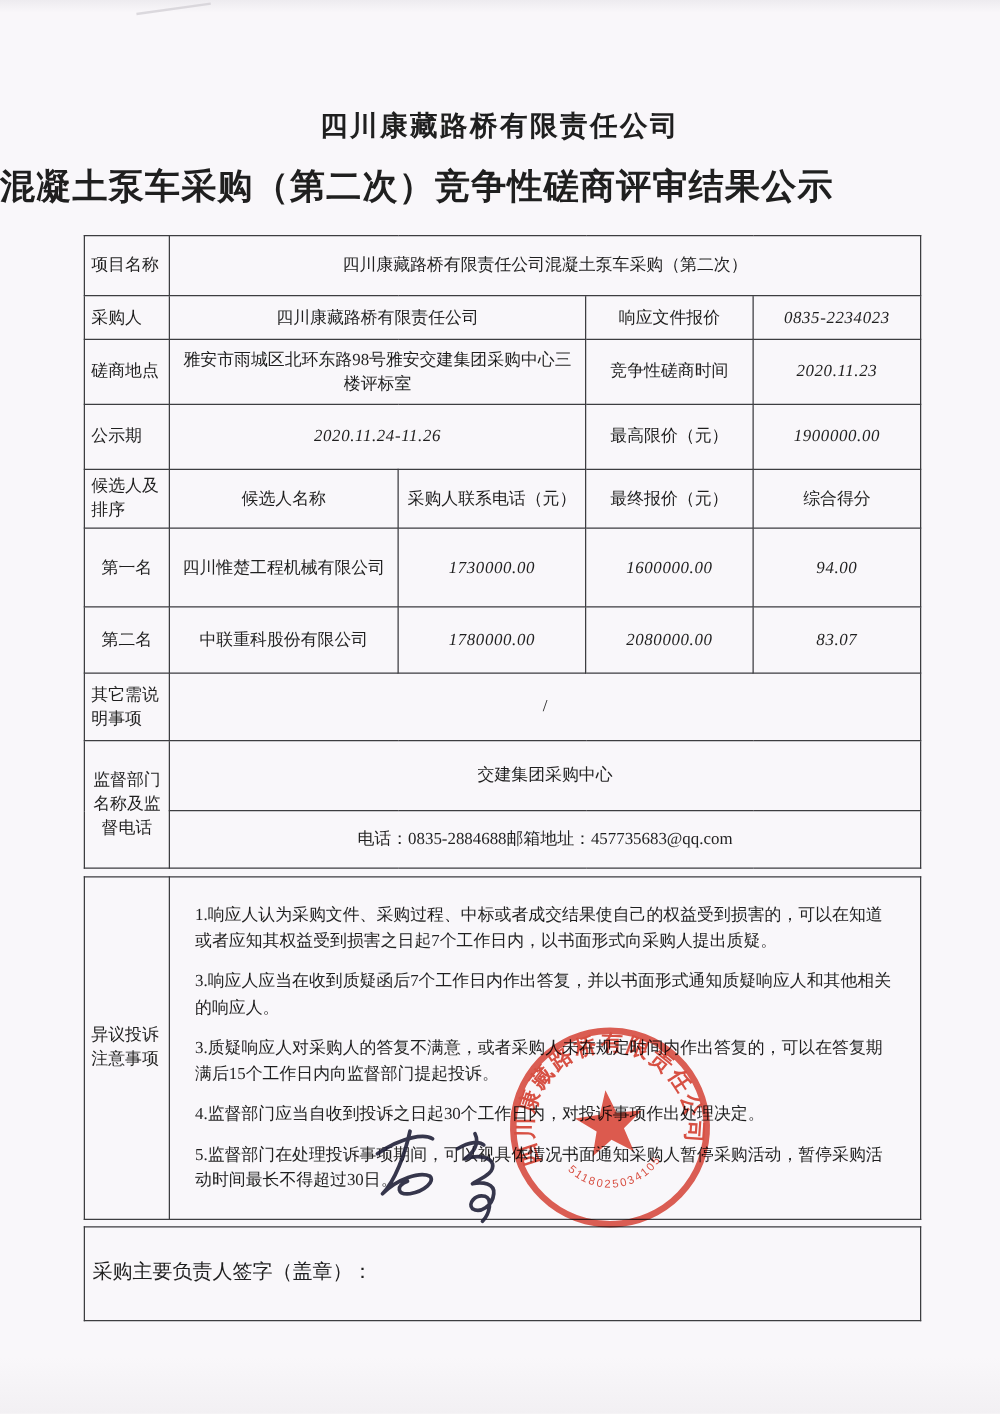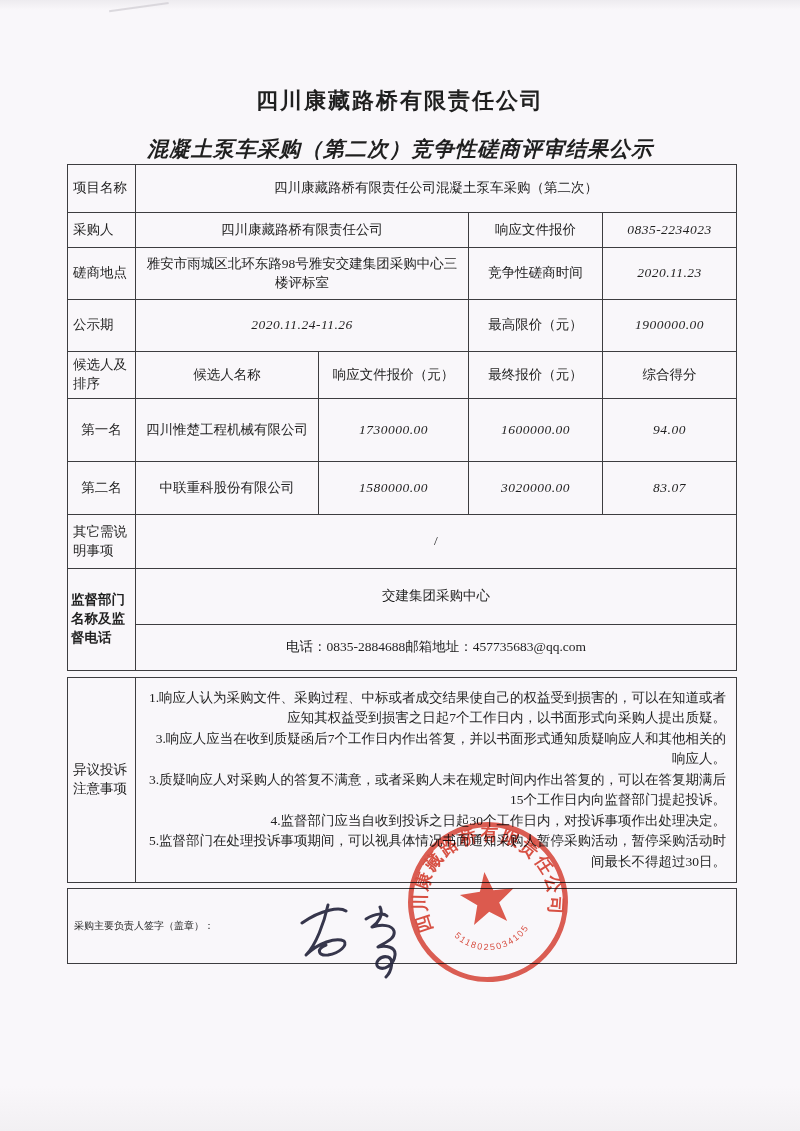--- a/index.html
+++ b/index.html
@@ -24,52 +24,51 @@
   .doc-title{
     margin:0;
     padding-top:88px;
     text-align:center;
     font-family:"Liberation Sans","DejaVu Sans",sans-serif;
     font-size:22px;font-weight:bold;letter-spacing:2px;
     line-height:26px;
   }
   .doc-subtitle{
     margin:22px 0 0 0;
-    text-align:center;
+    text-align:left;
     font-family:"Liberation Sans","DejaVu Sans",sans-serif;
-    font-size:21px;font-weight:bold;letter-spacing:1px;
+    font-size:28px;font-weight:bold;letter-spacing:1px;
     line-height:26px;
-    font-style:italic;
   }
   table{
     border-collapse:collapse;
     table-layout:fixed;
     margin-left:67px;
     width:669px;
     font-size:13.5px;
   }
-  .tbl-main{margin-top:2px;}
+  .tbl-main{margin-top:26px;}
   td,th{
     border:1.6px solid #3d3d40;
     padding:3px 6px;
     font-weight:normal;
     vertical-align:middle;
     line-height:1.4;
     word-break:break-all;
   }
   th.rowlabel{text-align:left;padding-left:5px;padding-right:2px;}
   .c{text-align:center;}
   .l{text-align:center;}
   .bold{font-weight:normal;}
   .num{letter-spacing:.5px;font-style:italic;}
   .tbl-complaint{margin-top:6px;}
   .tbl-complaint td.body{padding:8px 10px 8px 8px;vertical-align:middle;}
-  .tbl-complaint p{margin:0;line-height:1.52;text-align:right;}
+  .tbl-complaint p{margin:12px;line-height:1.52;text-align:left;}
   .tbl-sign{margin-top:5px;}
-  .tbl-sign td{height:68px;padding-left:6px;font-size:10px;margin-left:40px;}
+  .tbl-sign td{height:68px;padding-left:6px;font-size:16px;margin-left:40px;}
   .sign-label{display:inline-block;}
   .signature{
     position:absolute;left:288px;top:893px;width:140px;height:92px;
     pointer-events:none;
   }
   .stamp{
     position:absolute;left:393px;top:816px;width:190px;height:172px;
     transform:rotate(-7deg);
     opacity:.88;
     mix-blend-mode:multiply;
@@ -112,44 +111,44 @@
     </tr>
     <tr style="height:52px">
       <th class="rowlabel">公示期</th>
       <td class="c num" colspan="2">2020.11.24-11.26</td>
       <td class="c">最高限价（元）</td>
       <td class="c num">1900000.00</td>
     </tr>
     <tr style="height:47px">
       <th class="rowlabel">候选人及排序</th>
       <th class="c">候选人名称</th>
-      <th class="c">响应文件报价（元）</th>
+      <th class="c">采购人联系电话（元）</th>
       <th class="c">最终报价（元）</th>
       <th class="c">综合得分</th>
     </tr>
     <tr style="height:63px">
       <td class="l">第一名</td>
       <td class="l">四川惟楚工程机械有限公司</td>
       <td class="c num">1730000.00</td>
       <td class="c num">1600000.00</td>
       <td class="c num">94.00</td>
     </tr>
     <tr style="height:53px">
       <td class="l">第二名</td>
       <td class="l">中联重科股份有限公司</td>
-      <td class="c num">1580000.00</td>
-      <td class="c num">3020000.00</td>
+      <td class="c num">1780000.00</td>
+      <td class="c num">2080000.00</td>
       <td class="c num">83.07</td>
     </tr>
     <tr style="height:54px">
       <th class="rowlabel">其它需说明事项</th>
       <td class="c" colspan="4">/</td>
     </tr>
     <tr style="height:56px">
-      <th class="rowlabel c" rowspan="2" style="padding-left:3px;padding-right:3px;font-weight:bold;">监督部门名称及监督电话</th>
+      <th class="rowlabel c" rowspan="2" style="text-align:center;padding-left:3px;padding-right:3px;">监督部门名称及监督电话</th>
       <td class="c bold" colspan="4">交建集团采购中心</td>
     </tr>
     <tr style="height:46px">
       <td class="c" colspan="4">电话：0835-2884688邮箱地址：457735683@qq.com</td>
     </tr>
   </tbody>
     </table>
 
   <table class="tbl-complaint">
     <colgroup>

